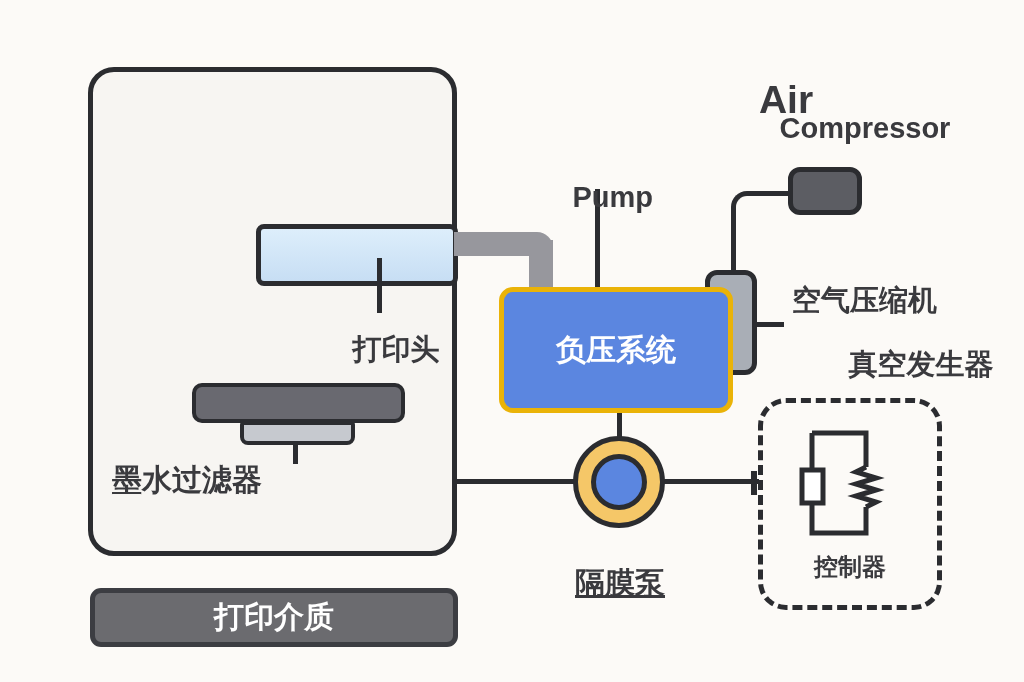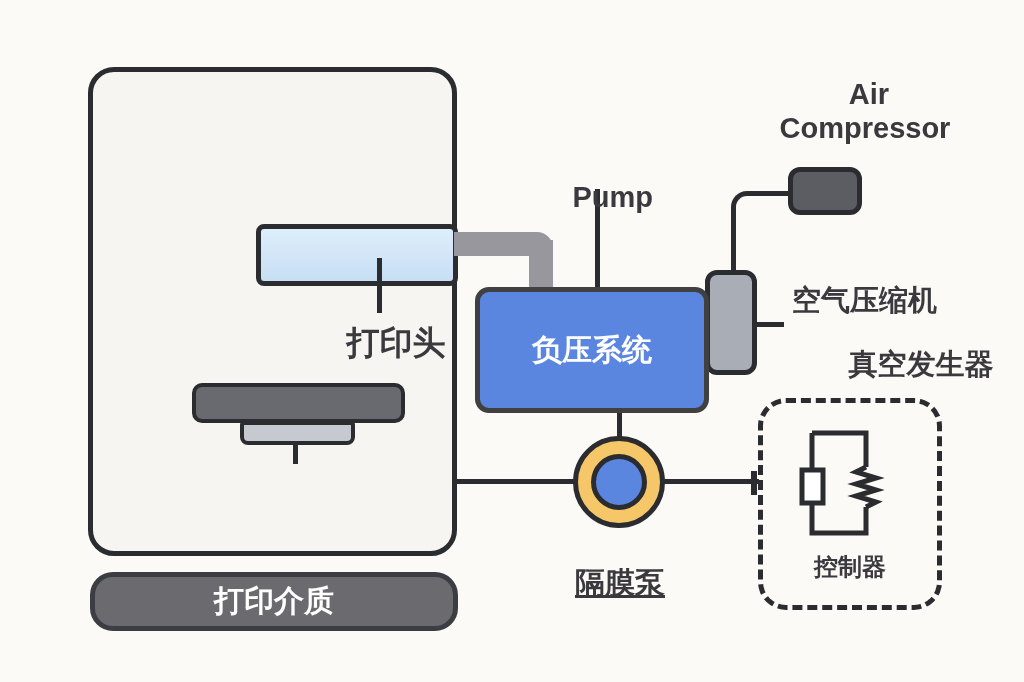--- a/index.html
+++ b/index.html
@@ -19,30 +19,30 @@
   
   .print-head{left:256px;top:224px;width:202px;height:62px;
     background:linear-gradient(180deg,#ddeefb 0%,#c7def4 100%);
     border:5px solid #2b2c30;border-radius:8px;z-index:2;}
   
   .filter-base{left:240px;top:421px;width:115px;height:24px;background:#c6c9cf;
     border:4px solid #2b2c30;border-radius:4px 4px 8px 8px;z-index:1;}
   .filter-body{left:192px;top:383px;width:213px;height:40px;background:#696970;
     border:4px solid #2b2c30;border-radius:10px;z-index:2;}
   
-  .media-bar{left:90px;top:572px;width:368px;height:59px;background:#6b6b6f;
-    border:5px solid #3c3d42;border-radius:23px;z-index:1;
+  .media-bar{left:90px;top:588px;width:368px;height:59px;background:#6b6b6f;
+    border:5px solid #3c3d42;border-radius:11px;z-index:1;
     display:flex;align-items:center;justify-content:center;}
   
   .pipe-h{left:454px;top:232px;width:99px;height:24px;background:#97979d;
     border-top-right-radius:16px;z-index:3;}
   .pipe-v{left:529px;top:240px;width:24px;height:50px;background:#97979d;z-index:3;}
   
-  .np-box{left:475px;top:287px;width:234px;height:126px;background:#5b86e0;
-    border:5px solid #404040;border-radius:14px;z-index:4;
+  .np-box{left:499px;top:287px;width:234px;height:126px;background:#5b86e0;
+    border:5px solid #eab308;border-radius:14px;z-index:4;
     display:flex;align-items:center;justify-content:center;}
   
   .connector{left:705px;top:270px;width:52px;height:105px;background:#a9aeb6;
     border:5px solid #2b2c30;border-radius:12px;z-index:1;}
   .compressor{left:788px;top:167px;width:74px;height:48px;background:#5c5d63;
     border:5px solid #2b2c30;border-radius:12px;z-index:1;}
   .compressor-elbow{left:731px;top:191px;width:57px;height:79px;
     border-left:5px solid #2b2c30;border-top:5px solid #2b2c30;
     border-top-left-radius:16px;z-index:0;}
   
@@ -57,25 +57,26 @@
 </style>
 </head>
 <body>
 
 <div id="stage">
 
   <div class="abs printer-body"></div>
 
   <div class="abs print-head"></div>
   <div class="line" style="left:377px;top:258px;width:5px;height:55px;z-index:3;"></div>
-  <div class="lbl" style="left:345px;top:321px;width:102px;text-align:center;font-size:33px;z-index:3;">打印头</div>
+  <div class="lbl" style="left:345px;top:330px;width:102px;text-align:center;font-size:29px;z-index:3;">打印头</div>
 
   <div class="abs filter-base"></div>
   <div class="abs filter-body"></div>
   <div class="line" style="left:293px;top:443px;width:5px;height:21px;z-index:1;"></div>
+  <div class="lbl" style="left:112px;top:460px;font-size:30px;z-index:1;">墨水过滤器</div>
 
   <div class="abs media-bar">
     <span class="white-lbl" style="font-size:30px;">打印介质</span>
   </div>
 
   <div class="abs pipe-h"></div>
   <div class="abs pipe-v"></div>
 
   <div class="lbl lbl-en" style="left:516px;top:110px;font-size:29px;line-height:35px;z-index:1;"><br>
        <span>Pump</span></div>
@@ -83,21 +84,21 @@
 
   <div class="abs connector"></div>
   <div class="line" style="left:757px;top:322px;width:27px;height:5px;z-index:1;"></div>
 
   <div class="abs np-box">
     <span class="white-lbl" style="font-size:30px;">负压系统</span>
   </div>
 
   <div class="abs compressor"></div>
   <div class="abs compressor-elbow"></div>
-  <div class="lbl lbl-en" style="left:835px;top:78px;width:68px;text-align:center;font-size:29px;z-index:1;">Air</div>
+  <div class="lbl lbl-en" style="left:752px;top:78px;width:68px;text-align:center;font-size:39px;z-index:1;">Air</div>
   <div class="lbl lbl-en" style="left:771px;top:112px;width:188px;text-align:center;font-size:29px;z-index:1;">Compressor</div>
   <div class="lbl" style="left:792px;top:284px;font-size:29px;line-height:32px;z-index:1;"><span>空气压缩机</span><br>
        <span>真空发生器</span></div>
 
   <div class="line" style="left:617px;top:411px;width:5px;height:28px;z-index:0;"></div>
   <div class="line" style="left:455px;top:479px;width:121px;height:5px;z-index:0;"></div>
   <div class="line" style="left:663px;top:479px;width:96px;height:5px;z-index:0;"></div>
   <div class="line" style="left:751px;top:471px;width:6px;height:24px;z-index:1;"></div>
 
   <div class="abs pump-outer"></div>

